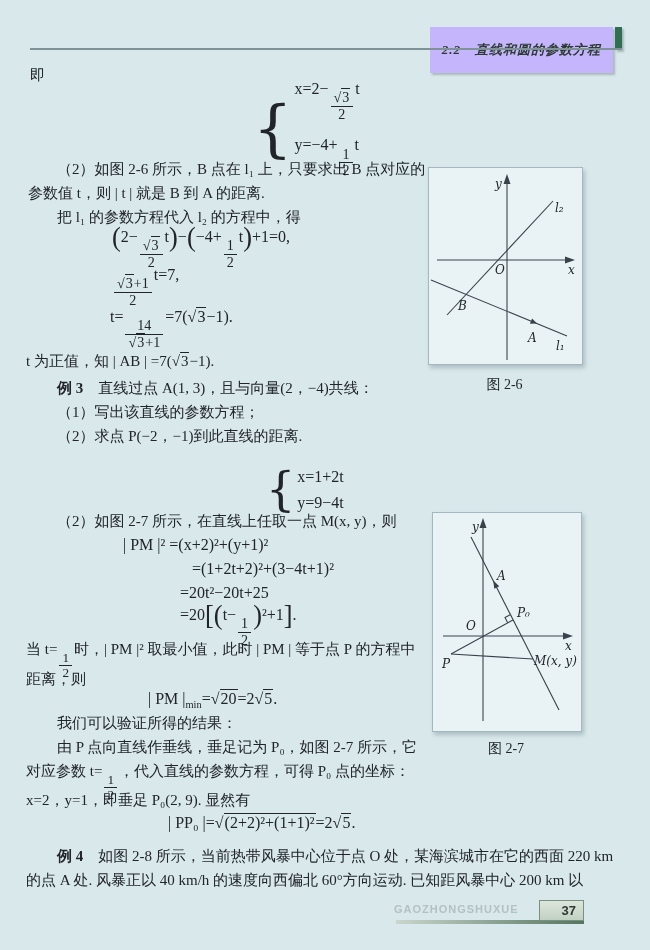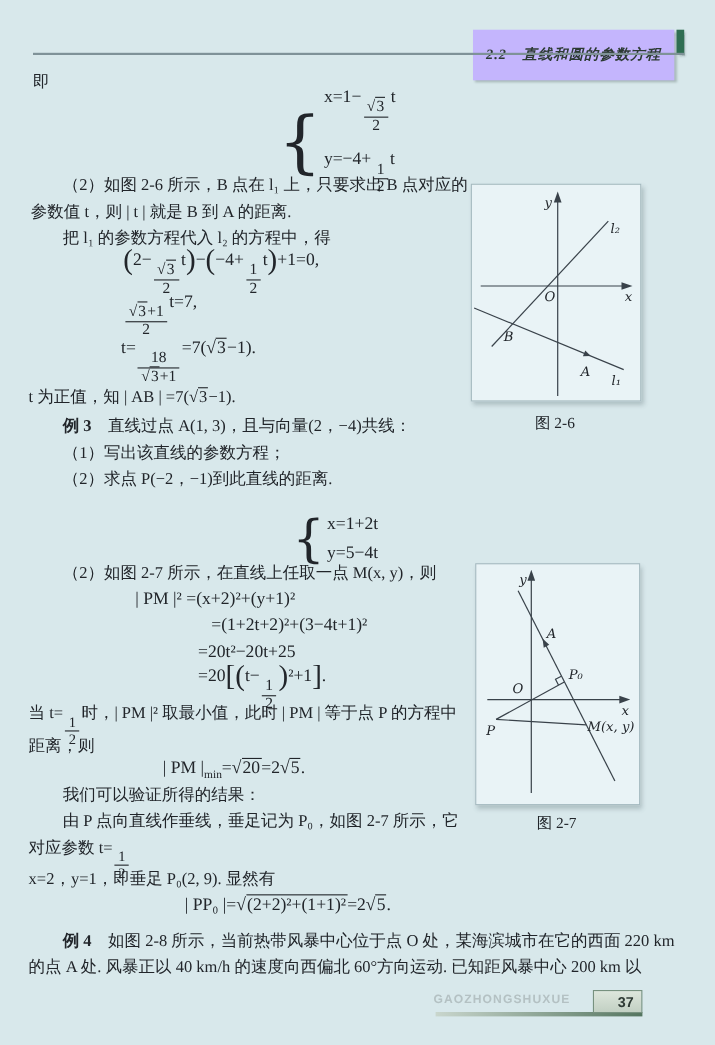--- a/index.html
+++ b/index.html
@@ -60,21 +60,21 @@
   </div>
   <div class="badge-bar"></div>
   <div class="rule"></div>
 
   <div class="line" style="left:30px;top:64px">即</div>
 
   <div class="line sys" style="left:253px;top:78px">
     <span class="brace">{</span>
     <span class="rows">
       <span>
-        <span>x=1−</span><span class="frac">
+        <span>x=2−</span><span class="frac">
             <span class="num sqrt"><span>√</span><span class="arg">3</span></span>
             <span class="den">2</span>
           </span><span>t</span>
       </span>
       <span>
         <span>y=−4+</span><span class="frac">
             <span class="num">1</span>
             <span class="den">2</span>
           </span><span>t</span>
       </span>
@@ -97,40 +97,40 @@
 
   <div class="line mathline" style="left:112px;top:264px">
     <span class="frac">
         <span class="num"><span class="sqrt"><span>√</span><span class="arg">3</span></span><span>+1</span></span>
         <span class="den">2</span>
       </span><span>t=7,</span>
   </div>
 
   <div class="line mathline" style="left:110px;top:306px">
     <span>t=</span><span class="frac">
-        <span class="num">18</span>
+        <span class="num">14</span>
         <span class="den"><span class="sqrt"><span>√</span><span class="arg">3</span></span><span>+1</span></span>
       </span><span>=7(</span><span class="sqrt"><span>√</span><span class="arg">3</span></span><span>−1).</span>
   </div>
 
   <div class="line" style="left:26px;top:350px">
     <span>t 为正值，知 | AB | =7(</span><span class="sqrt"><span>√</span><span class="arg">3</span></span><span>−1).</span>
   </div>
 
   <div class="line" style="left:57px;top:377px">
     <span class="bold">例 3</span><span>　直线过点 A(1, 3)，且与向量(2，−4)共线：</span>
   </div>
   <div class="line" style="left:57px;top:401px">（1）写出该直线的参数方程；</div>
   <div class="line" style="left:57px;top:425px">（2）求点 P(−2，−1)到此直线的距离.</div>
 
   <div class="line sys small" style="left:266px;top:466px">
     <span class="brace">{</span>
     <span class="rows">
       <span>x=1+2t</span>
-      <span>y=5−4t</span>
+      <span>y=9−4t</span>
     </span>
   </div>
 
   <div class="line" style="left:57px;top:510px">（2）如图 2-7 所示，在直线上任取一点 M(x, y)，则</div>
 
   <div class="line mathline" style="left:123px;top:534px">
     <span>| PM |² </span><span>=(x+2)²+(y+1)²</span>
   </div>
   <div class="line mathline" style="left:192px;top:558px">=(1+2t+2)²+(3−4t+1)²</div>
   <div class="line mathline" style="left:180px;top:582px">=20t²−20t+25</div>
@@ -153,21 +153,21 @@
     <span>| PM |</span><sub>min</sub><span>=</span><span class="sqrt"><span>√</span><span class="arg">20</span></span><span>=2</span><span class="sqrt"><span>√</span><span class="arg">5</span></span><span>.</span>
   </div>
 
   <div class="line" style="left:57px;top:712px">我们可以验证所得的结果：</div>
   <div class="line" style="left:57px;top:736px">由 P 点向直线作垂线，垂足记为 P₀，如图 2-7 所示，它</div>
 
   <div class="line" style="left:26px;top:760px">
     <span>对应参数 t=</span><span class="frac">
         <span class="num">1</span>
         <span class="den">2</span>
-      </span>
+      </span><span>，代入直线的参数方程，可得 P₀ 点的坐标：</span>
   </div>
   <div class="line" style="left:26px;top:789px">x=2，y=1，即垂足 P₀(2, 9). 显然有</div>
 
   <div class="line mathline" style="left:168px;top:812px">
     <span>| PP₀ |=</span><span class="sqrt"><span>√</span><span class="arg">(2+2)²+(1+1)²</span></span><span>=2</span><span class="sqrt"><span>√</span><span class="arg">5</span></span><span>.</span>
   </div>
 
   <div class="line" style="left:57px;top:845px">
     <span class="bold">例 4</span><span>　如图 2-8 所示，当前热带风暴中心位于点 O 处，某海滨城市在它的西面 220 km</span>
   </div>

